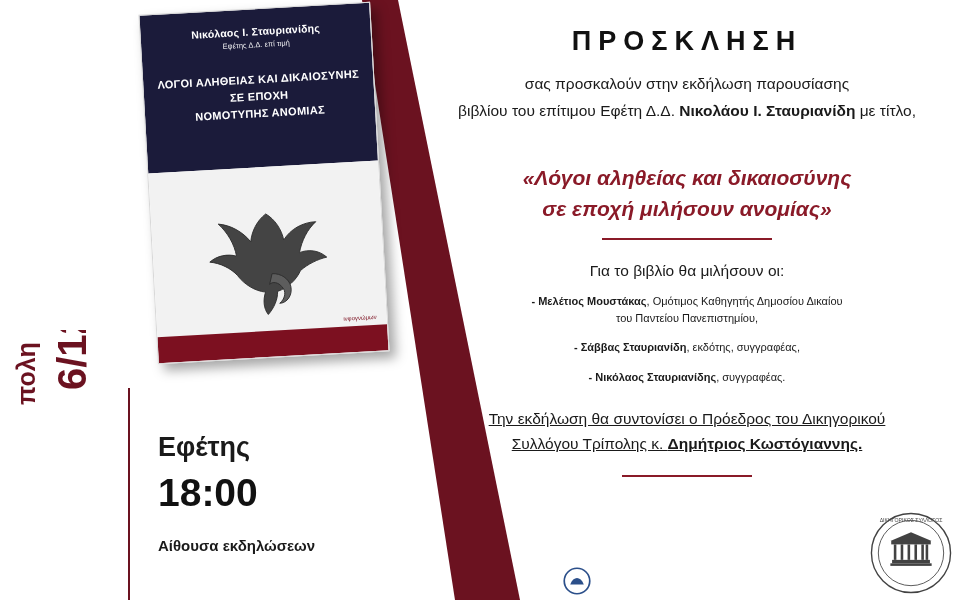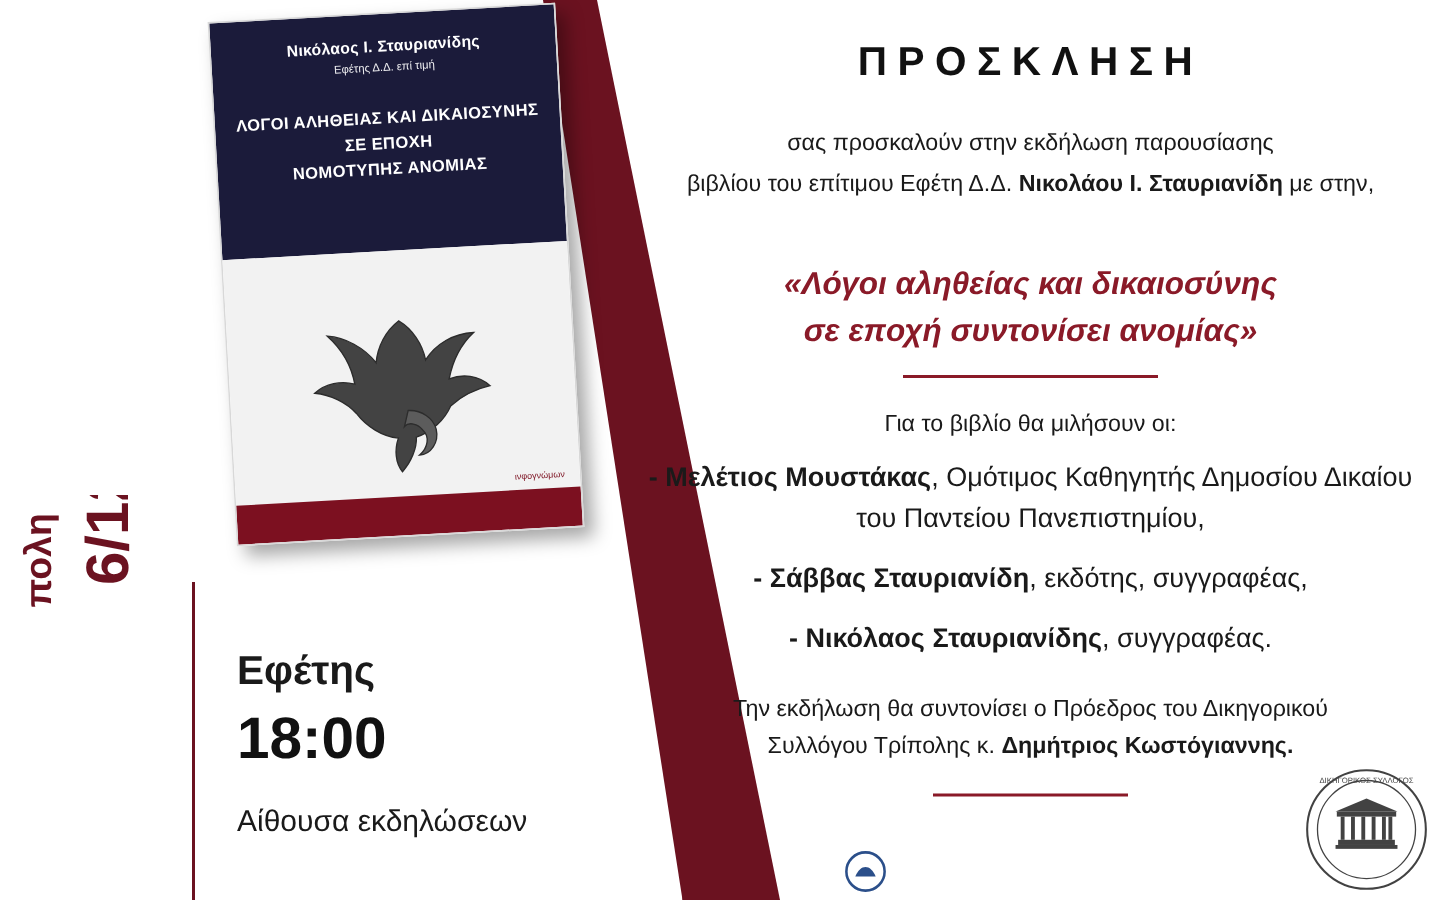--- a/index.html
+++ b/index.html
@@ -147,21 +147,21 @@
     padding: 14px 18px 0 22px;
     text-align: center;
     color: #1a1a1a;
   }
   .invite-title {
     font-size: 27px;
     font-weight: 700;
     letter-spacing: 7px;
     color: #111111;
     margin-top: 12px;
-    margin-bottom: 26px;
+    margin-bottom: 14px;
   }
   .p1 {
     font-size: 15.5px;
     line-height: 1.72;
     color: #1a1a1a;
   }
   .p1 b { font-weight: 700; }
   .book-quote {
     margin-top: 39px;
     font-size: 21px;
@@ -174,28 +174,29 @@
     width: 170px; height: 2px;
     background: #8a1a28;
     margin: 14px auto 0 auto;
   }
   .speakers-head {
     margin-top: 22px;
     font-size: 15.5px;
   }
   .speaker {
     margin-top: 13px;
-    font-size: 18px;
+    font-size: 11px;
     line-height: 1.5;
   }
   .speaker b { font-weight: 700; }
   .coord {
     margin-top: 22px;
     font-size: 15.5px;
     line-height: 1.6;
+    text-decoration: underline;
   }
   .coord b { font-weight: 700; }
   .rule2 {
     width: 130px; height: 2px;
     background: #8a1a28;
     margin: 18px auto 0 auto;
   }
 
   
   .details {
@@ -209,22 +210,22 @@
     font-weight: 700;
     color: #1a1a1a;
   }
   .time {
     font-size: 39px;
     font-weight: 700;
     margin-top: 8px;
     color: #111111;
   }
   .venue {
-    font-size: 20px;
-    font-weight: 400;
+    font-size: 15px;
+    font-weight: 700;
     margin-top: 22px;
     color: #1a1a1a;
   }
 
   
   .seal {
     position: absolute;
     right: 16px; bottom: 4px;
     width: 86px; height: 86px;
     z-index: 10;
@@ -283,27 +284,27 @@
     <div class="time">18:00</div>
     <div class="venue">Αίθουσα εκδηλώσεων</div>
   </div>
 
   <div class="right">
     <div class="invite-title">ΠΡΟΣΚΛΗΣΗ</div>
 
     <div class="p1">
       <div>σας προσκαλούν στην εκδήλωση παρουσίασης</div>
       <div>
-        <span>βιβλίου του επίτιμου Εφέτη Δ.Δ. </span><b>Νικολάου Ι. Σταυριανίδη</b><span> με στην,</span>
+        <span>βιβλίου του επίτιμου Εφέτη Δ.Δ. </span><b>Νικολάου Ι. Σταυριανίδη</b><span> με τίτλο,</span>
       </div>
     </div>
 
     <div class="book-quote">
       <div>«Λόγοι αληθείας και δικαιοσύνης</div>
-      <div>σε εποχή συντονίσει ανομίας»</div>
+      <div>σε εποχή μιλήσουν ανομίας»</div>
     </div>
     <div class="rule"></div>
 
     <div class="speakers-head">Για το βιβλίο θα μιλήσουν οι:</div>
 
     <div class="speaker">
       <b>- Μελέτιος Μουστάκας</b><span>, Ομότιμος Καθηγητής Δημοσίου Δικαίου</span>
       <div>του Παντείου Πανεπιστημίου,</div>
     </div>
 

